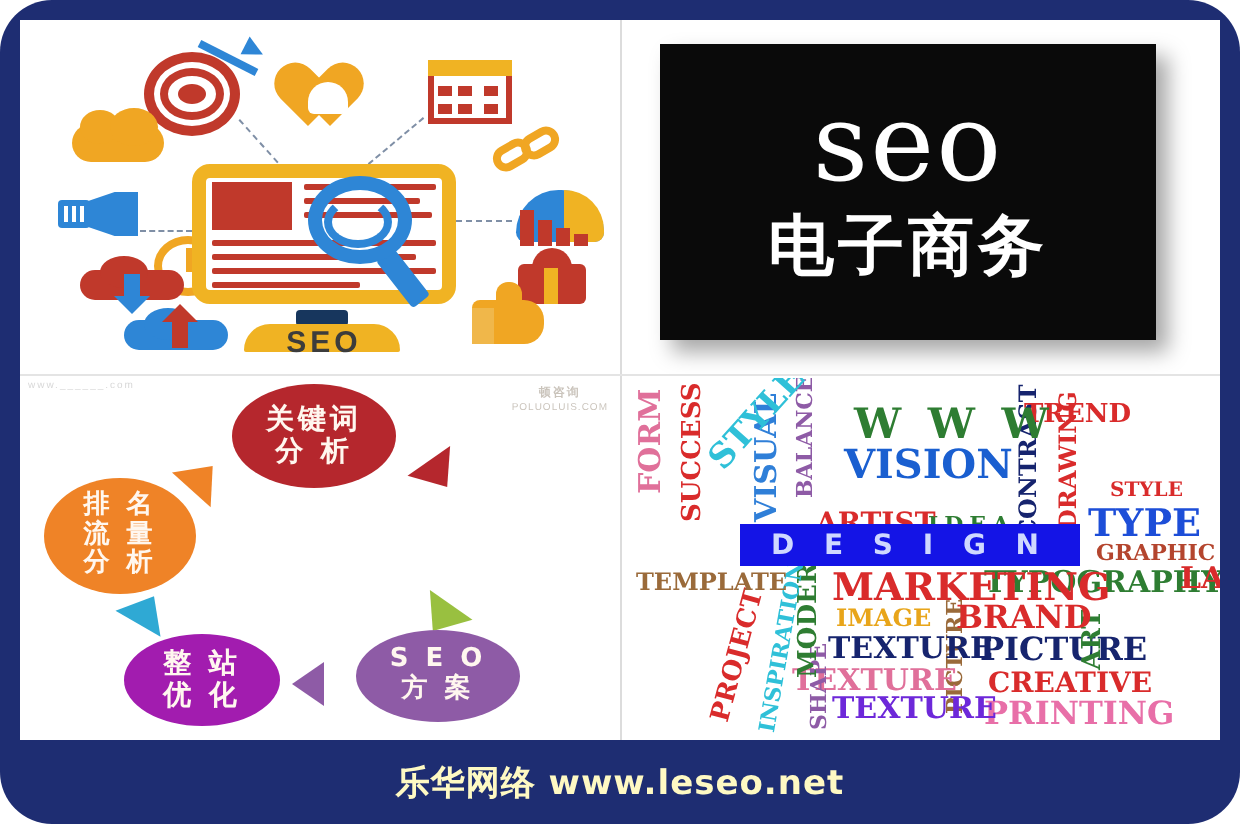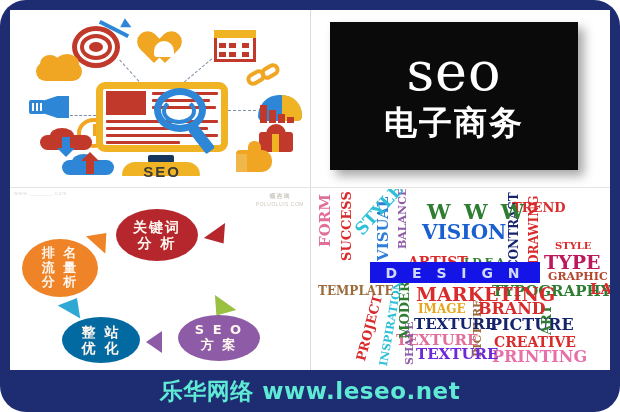--- a/index.html
+++ b/index.html
@@ -16,21 +16,21 @@
   .q-tr{left:302px;top:0;width:298px;height:177px;}
   .q-bl{left:0;top:179px;width:300px;height:181px;}
   .q-br{left:302px;top:179px;width:298px;height:181px;}
 
   .vdiv{position:absolute;left:300px;top:0;width:1px;height:360px;background:#dcdcdc;}
   .hdiv{position:absolute;left:0;top:177px;width:600px;height:1px;background:#e4e4e4;}
 
   
   .footer{position:absolute;left:0;top:370px;width:620px;height:42px;
           display:flex;align-items:center;justify-content:center;}
-  .footer-text{color:#5eead4;font-size:23px;font-weight:bold;letter-spacing:.5px;
+  .footer-text{color:#fef9c3;font-size:17px;font-weight:bold;letter-spacing:.5px;
                font-family:"DejaVu Sans","Liberation Sans",sans-serif;}
 
   
   .ifg{position:absolute;left:0;top:0;width:300px;height:177px;}
   .monitor{position:absolute;left:86px;top:72px;width:132px;height:70px;
            border:7px solid #f0b323;border-radius:9px;background:#fff;box-sizing:border-box;}
   .mon-neck{position:absolute;left:138px;top:145px;width:26px;height:8px;background:#17365d;border-radius:2px;}
   .mon-base{position:absolute;left:112px;top:152px;width:78px;height:14px;background:#f0b323;
             border-radius:40px 40px 3px 3px;}
   .seo-label{position:absolute;left:106px;top:152px;width:92px;text-align:center;
@@ -118,24 +118,24 @@
           line-height:.95;letter-spacing:1px;}
   .bp-cn{color:#fff;font-family:Liberation Mono, monospace;font-weight:bold;
          font-size:33px;letter-spacing:2px;margin-top:4px;}
 
   
   .cyc{position:absolute;left:0;top:0;width:300px;height:181px;}
   .ell{position:absolute;border-radius:50%;display:flex;flex-direction:column;
        align-items:center;justify-content:center;color:#fff7ef;font-weight:bold;
        font-family:"DejaVu Sans","Liberation Sans",sans-serif;text-align:center;line-height:1.15;}
   .ell span{display:block;letter-spacing:2px;}
-  .e-kw{left:106px;top:20px;width:82px;height:52px;background:#b5272d;font-size:14px;text-align:center;}
+  .e-kw{left:106px;top:3px;width:82px;height:52px;background:#b5272d;font-size:14px;text-align:center;}
   .e-diag{left:212px;top:57px;width:76px;height:54px;background:#99c040;font-size:14px;}
   .e-plan{left:168px;top:126px;width:82px;height:46px;background:#8e5ba6;font-size:13px;text-align:center;}
-  .e-opt{left:52px;top:128px;width:78px;height:46px;background:#0369a1;font-size:14px;}
+  .e-opt{left:52px;top:128px;width:78px;height:46px;background:#a21caf;font-size:14px;}
   .e-rank{left:12px;top:50px;width:76px;height:58px;background:#ef8327;font-size:13px;}
   .wm{position:absolute;right:6px;top:3px;text-align:center;opacity:.45;}
   .wm b{display:block;font-size:6px;color:#8b7d6b;letter-spacing:1px;}
   .wm i{display:block;font-size:5px;color:#8b7d6b;font-style:normal;letter-spacing:.5px;}
   .wm-top{position:absolute;left:4px;top:1px;font-size:5px;color:#d8d8d8;letter-spacing:1px;}
 
   
   .wc{position:absolute;left:0;top:0;width:298px;height:181px;background:#fff;
       font-family:"DejaVu Serif","Liberation Serif",serif;font-weight:bold;}
   .w{position:absolute;white-space:nowrap;line-height:1;}
@@ -307,21 +307,21 @@
           <div class="w" style="left: 166px; top: 112px; font-size: 16px; color: rgb(217, 43, 43); transform-origin: 0px 0px; transform: rotate(0deg);">BRAND</div>
           <div class="w" style="left: 106px; top: 114px; font-size: 12px; color: rgb(232, 165, 26); transform-origin: 0px 0px; transform: rotate(0deg);">IMAGE</div>
           <div class="w" style="left: 104px; top: 96px; font-size: 19px; color: rgb(217, 43, 43); transform-origin: 0px 0px; transform: rotate(0deg);">MARKETING</div>
           <div class="w" style="left: 92px; top: 176px; font-size: 11px; color: rgb(142, 91, 166); transform-origin: 0px 0px; transform: rotate(-90deg);">SHAPE</div>
           <div class="w" style="left: 86px; top: 150px; font-size: 13px; color: rgb(46, 125, 50); transform-origin: 0px 0px; transform: rotate(-90deg);">MODERN</div>
           <div class="w" style="left: 66px; top: 176px; font-size: 11px; color: rgb(47, 192, 216); transform-origin: 0px 0px; transform: rotate(-80deg);">INSPIRATION</div>
           <div class="w" style="left: 42px; top: 170px; font-size: 13px; color: rgb(217, 43, 43); transform-origin: 0px 0px; transform: rotate(-75deg);">PROJECT</div>
           <div class="w" style="left: 6px; top: 96px; font-size: 12px; color: rgb(154, 106, 58); transform-origin: 0px 0px; transform: rotate(0deg);">TEMPLATE</div>
           <div class="w" style="left: 245px; top: 93px; font-size: 15px; color: rgb(217, 43, 43); transform-origin: 0px 0px; transform: rotate(0deg); margin-left: 33px;">LABEL</div>
           <div class="w" style="left: 236px; top: 82px; font-size: 11px; color: rgb(180, 69, 46); transform-origin: 0px 0px; transform: rotate(0deg);">GRAPHIC</div>
-          <div class="w" style="left: 232px; top: 64px; font-size: 19px; color: #be185d; transform-origin: 0px 0px; transform: rotate(0deg);">TYPE</div>
+          <div class="w" style="left: 232px; top: 64px; font-size: 19px; color: #1d4ed8; transform-origin: 0px 0px; transform: rotate(0deg);">TYPE</div>
           <div class="w" style="left: 243px; top: 52px; font-size: 10px; color: rgb(217, 43, 43); transform-origin: 0px 0px; transform: rotate(0deg);">STYLE</div>
           <div class="w" style="left: 216px; top: 76px; font-size: 12px; color: rgb(217, 43, 43); transform-origin: 0px 0px; transform: rotate(-90deg);">DRAWING</div>
           <div class="w" style="left: 196px; top: 80px; font-size: 12px; color: rgb(22, 36, 110); transform-origin: 0px 0px; transform: rotate(-90deg);">CONTRAST</div>
           <div class="w" style="left: 200px; top: 12px; font-size: 13px; color: rgb(217, 43, 43); transform-origin: 0px 0px; transform: rotate(0deg);">TREND</div>
           <div class="w" style="left: 152px; top: 68px; font-size: 11px; color: rgb(46, 125, 50); transform-origin: 0px 0px; transform: rotate(0deg); letter-spacing: 3px;">IDEA</div>
           <div class="w" style="left: 96px; top: 66px; font-size: 14px; color: rgb(217, 43, 43); transform-origin: 0px 0px; transform: rotate(0deg);">ARTIST</div>
           <div class="w" style="left: 110px; top: 33px; font-size: 20px; color: rgb(26, 95, 208); transform-origin: 0px 0px; transform: rotate(0deg);">VISION</div>
           <div class="w" style="left: 115px; top: 12px; font-size: 21px; color: rgb(46, 125, 50); transform-origin: 0px 0px; transform: rotate(0deg); letter-spacing: 3px;">W W W</div>
           <div class="w" style="left: 85px; top: 60px; font-size: 11px; color: rgb(142, 91, 166); transform-origin: 0px 0px; transform: rotate(-90deg);">BALANCE</div>
           <div class="w" style="left: 64px; top: 72px; font-size: 15px; color: rgb(47, 127, 216); transform-origin: 0px 0px; transform: rotate(-90deg);">VISUAL</div>

